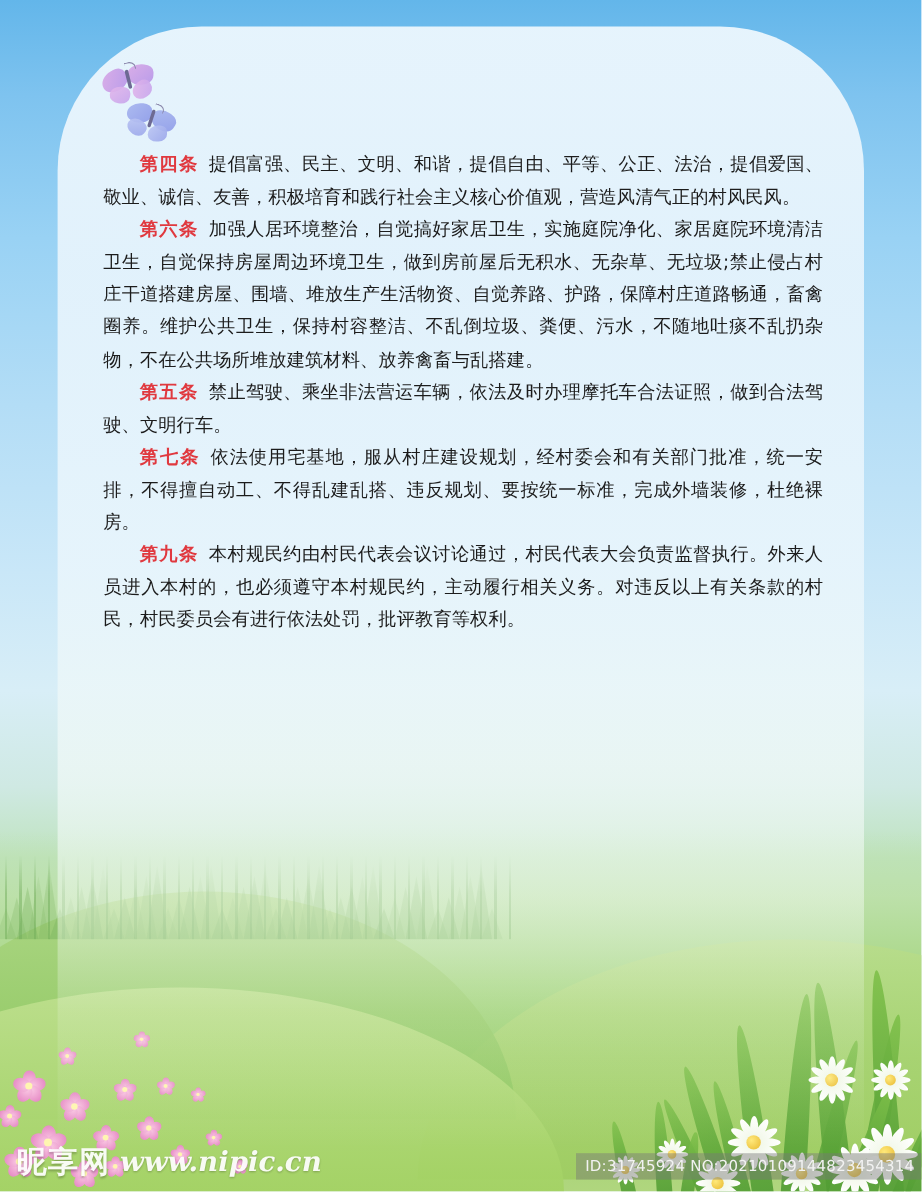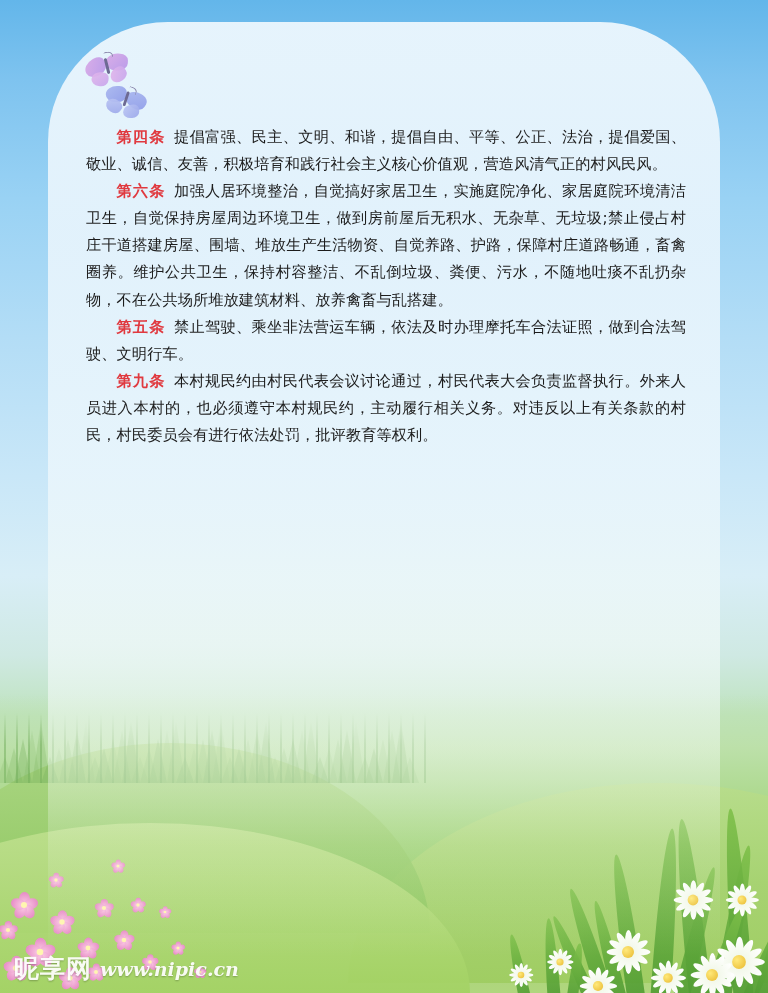--- a/index.html
+++ b/index.html
@@ -169,21 +169,21 @@
   }
   .wm-logo{
     font-family:"DejaVu Sans","Liberation Sans",sans-serif;
     font-weight:bold; font-size:25px; color:#ffffff;
     letter-spacing:1px;
     text-shadow:0 1px 2px rgba(0,0,0,.28);
   }
   .wm-url{
     font-family:"DejaVu Serif","Liberation Serif",serif;
     font-style:italic; font-weight:bold;
-    font-size:19px; color:#ffffff;
+    font-size:23px; color:#ffffff;
     text-shadow:0 1px 2px rgba(0,0,0,.28);
   }
   .idtag{
     position:absolute; right:0px; bottom:10px;
     background:rgba(120,120,120,.45);
     color:#f2f2f2;
     font-family:"DejaVu Sans","Liberation Sans",sans-serif;
     font-size:12.5px;
     padding:3px 6px 4px 8px;
     letter-spacing:.2px;
@@ -558,21 +558,23 @@
       <span class="w" style="width: 17px; height: 14px; left: 1px; top: -2px; background: linear-gradient(135deg, rgb(188, 198, 243), rgb(154, 166, 234)); transform: rotate(-20deg);"></span>
       <span class="body" style="left: -1.5px; top: -14px;"></span>
       <span class="ant" style="left: 0px; top: -20px;"></span>
     </div>
 
 
   <div class="body-text" id="bodytext">
       <p><span class="art">第四条</span><span>提倡富强、民主、文明、和谐，提倡自由、平等、公正、法治，提倡爱国、敬业、诚信、友善，积极培育和践行社会主义核心价值观，营造风清气正的村风民风。</span></p>
       <p><span class="art">第六条</span><span>加强人居环境整治，自觉搞好家居卫生，实施庭院净化、家居庭院环境清洁卫生，自觉保持房屋周边环境卫生，做到房前屋后无积水、无杂草、无垃圾;禁止侵占村庄干道搭建房屋、围墙、堆放生产生活物资、自觉养路、护路，保障村庄道路畅通，畜禽圈养。维护公共卫生，保持村容整洁、不乱倒垃圾、粪便、污水，不随地吐痰不乱扔杂物，不在公共场所堆放建筑材料、放养禽畜与乱搭建。</span></p>
       <p><span class="art">第五条</span><span>禁止驾驶、乘坐非法营运车辆，依法及时办理摩托车合法证照，做到合法驾驶、文明行车。</span></p>
+      <p><span class="art">第七条</span><span>依法使用宅基地，服从村庄建设规划，经村委会和有关部门批准，统一安排，不得擅自动工、不得乱建乱搭、违反规划、要按统一标准，完成外墙装修，杜绝裸房。</span></p>
       <p><span class="art">第九条</span><span>本村规民约由村民代表会议讨论通过，村民代表大会负责监督执行。外来人员进入本村的，也必须遵守本村规民约，主动履行相关义务。对违反以上有关条款的村民，村民委员会有进行依法处罚，批评教育等权利。</span></p>
     </div>
 
   <div class="wm">
     <span class="wm-logo">昵享网</span>
     <span class="wm-url">www.nipic.cn</span>
   </div>
+  <div class="idtag">ID:31745924 NO:20210109144823454314</div>
 
 </div>
 
 </body></html>

